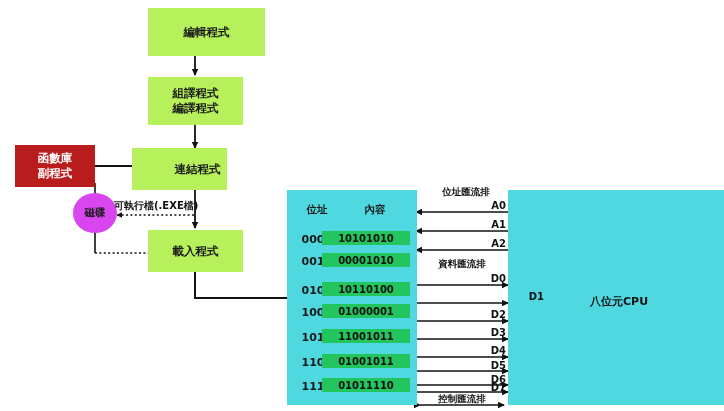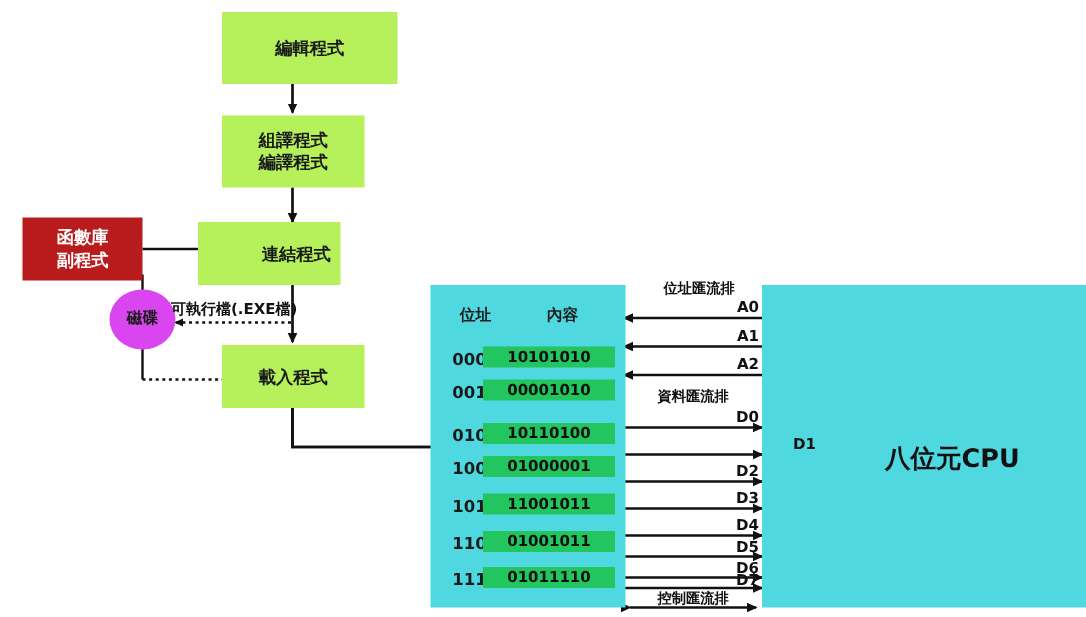--- a/index.html
+++ b/index.html
@@ -26,21 +26,21 @@
   .addr{position:absolute;font-size:11px;font-weight:700;color:#1a1a1a;
         width:34px;text-align:center;}
   .cell{position:absolute;background:#22c55e;color:#111;font-size:10px;font-weight:700;
         display:flex;align-items:center;justify-content:center;height:14px;width:88px;}
 
   .buslabel{position:absolute;font-size:10px;font-weight:700;color:#111;
             text-align:right;white-space:nowrap;}
   .buscjk{position:absolute;font-size:9.5px;font-weight:700;color:#111;
           text-align:center;white-space:nowrap;}
 
-  .cputext{position:absolute;font-size:17px;font-weight:700;color:#111;}
+  .cputext{position:absolute;font-size:11px;font-weight:700;color:#111;}
   .exelabel{position:absolute;font-size:10px;font-weight:700;color:#111;white-space:nowrap;}
   svg{position:absolute;left:0;top:0;pointer-events:none;}
 </style>
 </head>
 <body>
 
 <div id="stage">
 
   <svg width="724" height="411">
     <defs>

